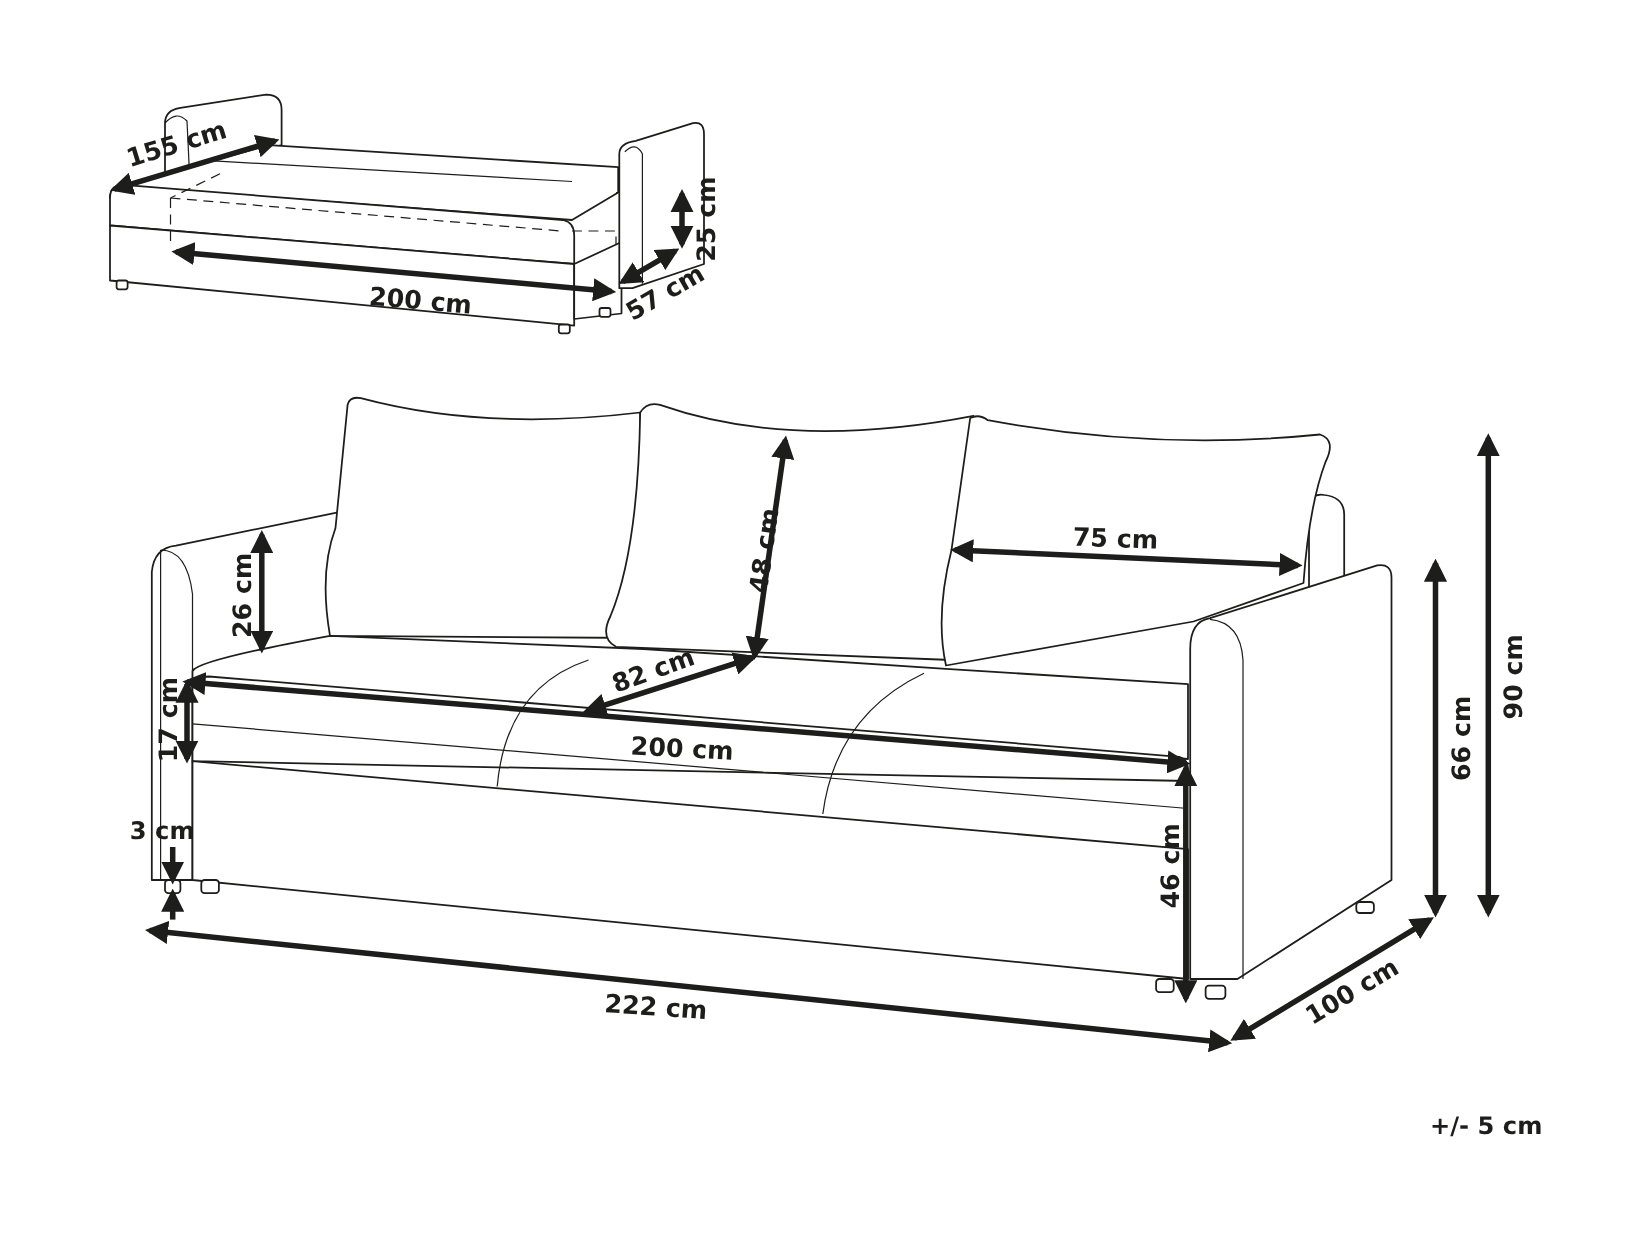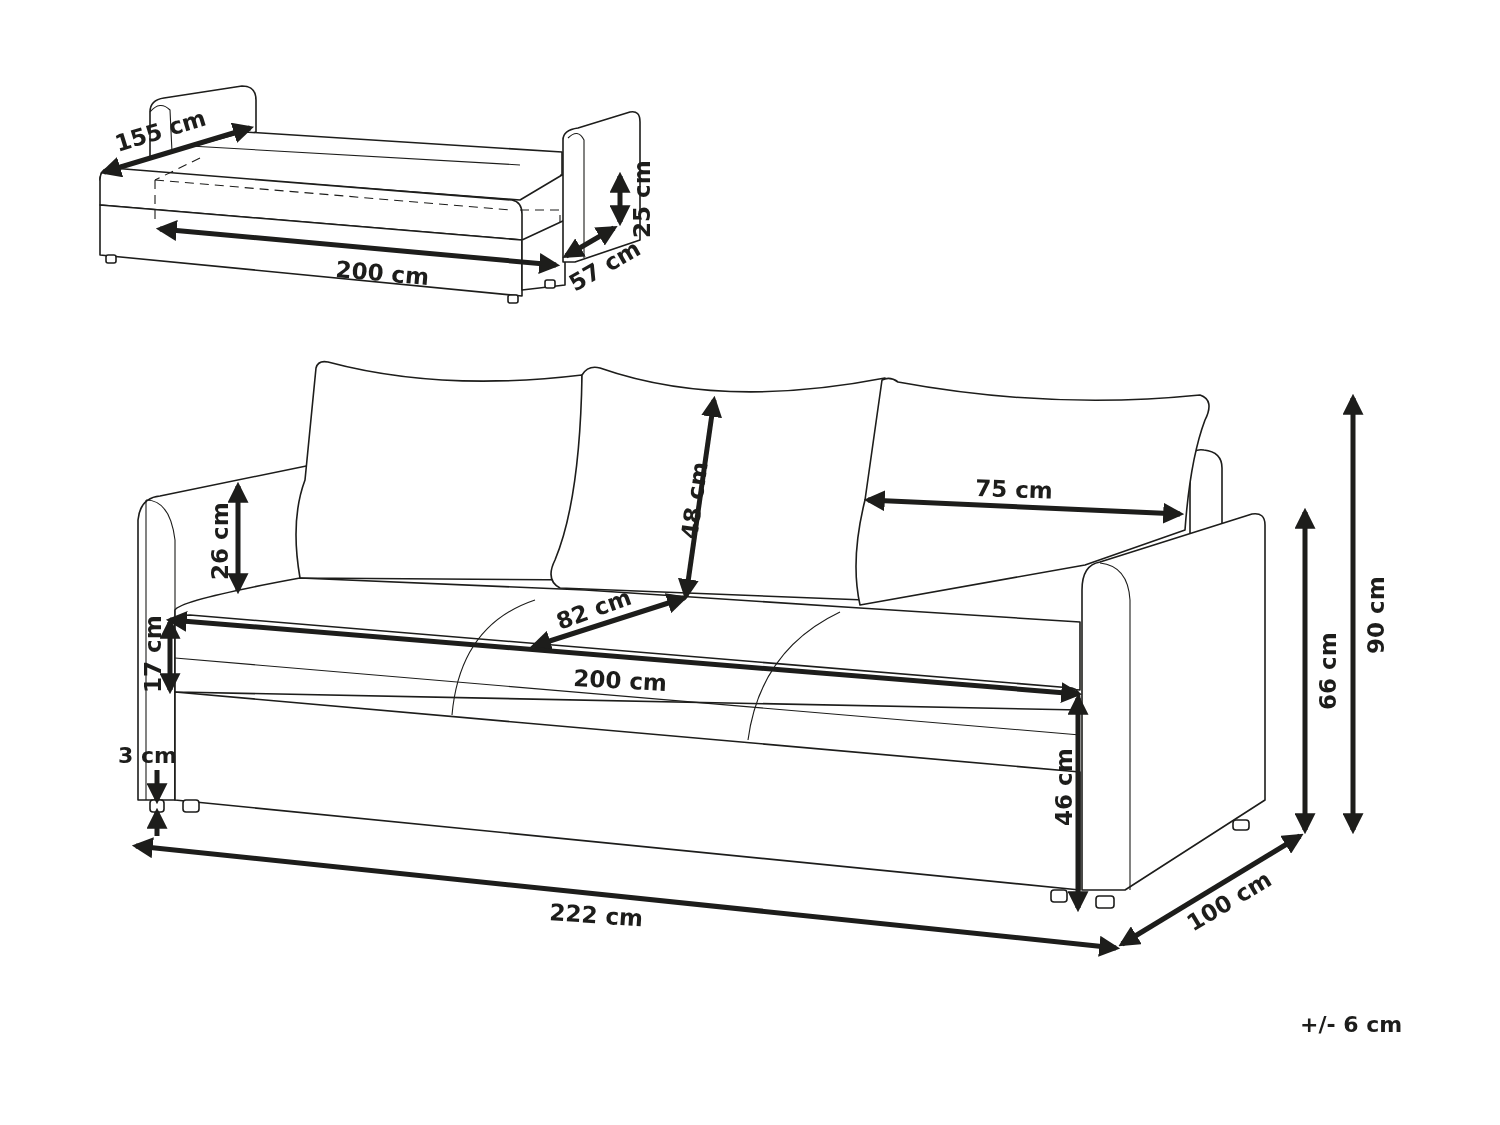--- a/index.html
+++ b/index.html
@@ -114,13 +114,13 @@
   <text class="lbl" transform="translate(573,686) rotate(3)">200 cm</text>
   <text class="lbl" transform="translate(161,693) rotate(-90)">17 cm</text>
   <text class="lbl-s" x="118" y="763">3 cm</text>
   <text class="lbl" transform="translate(1072,826) rotate(-90)">46 cm</text>
   <text class="lbl" transform="translate(1336,710) rotate(-90)">66 cm</text>
   <text class="lbl" transform="translate(1384,654) rotate(-90)">90 cm</text>
   <text class="lbl" transform="translate(549,920) rotate(4)">222 cm</text>
   <text class="lbl" transform="translate(1193,932) rotate(-31)">100 cm</text>
 </svg>
 
-<div class="tol">+/- 6 cm</div>
+<div class="tol">+/- 5 cm</div>
 
 </body></html>

